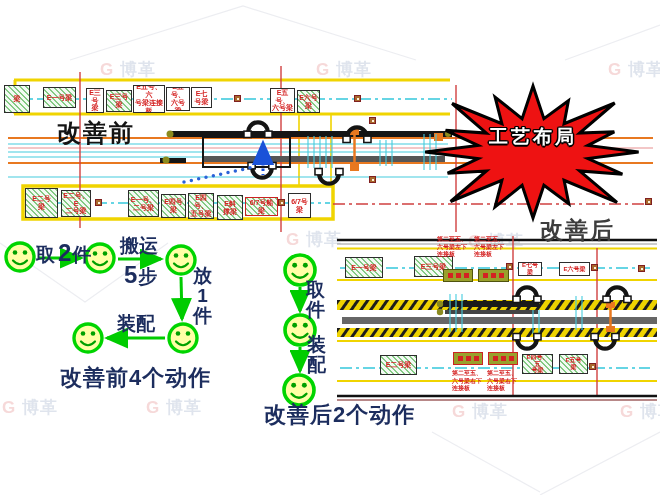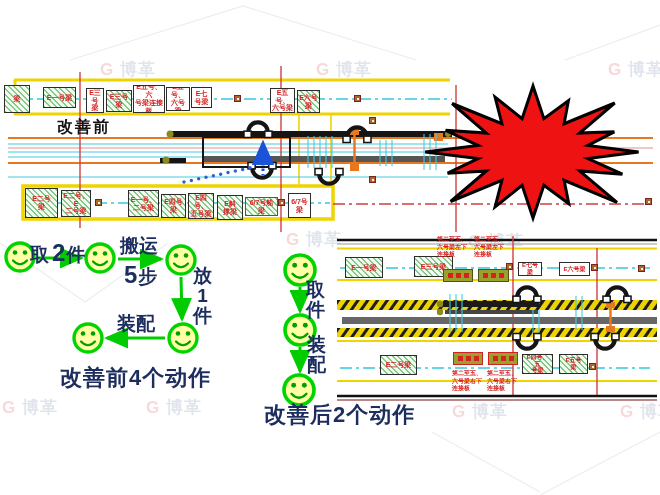--- a/index.html
+++ b/index.html
@@ -33,21 +33,21 @@
   .fs6{font-size:6px;}
   .plate-label{position:absolute;color:#d42020;font-size:6px;font-weight:700;line-height:1.25;
                white-space:pre-line;z-index:31;}
   .tick{position:absolute;width:7px;height:7px;background:#a8692d;border:1px solid #801f1f;
         box-sizing:border-box;z-index:32;}
   .tick::after{content:"";display:block;width:2px;height:2px;background:#fff0dc;margin:1.5px auto 0;}
   .wm{position:absolute;z-index:1;font-size:17px;font-weight:800;letter-spacing:1px;white-space:nowrap;}
   .wm .g{color:rgba(226,130,130,.30);}
   .wm .t{color:rgba(140,158,190,.28);margin-top:31px;}
   .title{position:absolute;font-weight:800;z-index:50;}
-  #t-before{left:57px;top:117px;font-size:16px;color:#141414;letter-spacing:2px;}
+  #t-before{left:57px;top:117px;font-size:24px;color:#141414;letter-spacing:2px;}
   #t-after{left:540px;top:215px;font-size:23px;color:#3d3d3d;letter-spacing:2px;}
   .flow-label{position:absolute;color:#1c2d5e;font-weight:800;font-size:19px;line-height:1.05;z-index:50;}
   .vstack{white-space:pre-line;text-align:center;}
   .qty{font-size:24px;margin:0 1px 0 3px;}
   .caption{position:absolute;color:#1c2d5e;font-weight:800;font-size:22px;letter-spacing:1px;z-index:50;margin-left:32px;}
   #sb-text{position:absolute;left:443px;top:126px;width:180px;text-align:center;z-index:41;
            color:#fff;font-weight:900;font-size:19px;letter-spacing:3px;line-height:1.15;
            text-shadow:-1.5px 0 #000,1.5px 0 #000,0 -1.5px #000,0 1.5px #000,
                        -1px -1px #000,1px 1px #000,-1px 1px #000,1px -1px #000;}
 </style>
@@ -204,27 +204,29 @@
       <use href="#smileyG" transform="translate(300,270) scale(1.07)"></use>
       <use href="#smileyG" transform="translate(300,330) scale(1.07)"></use>
       <use href="#smileyG" transform="translate(299,390) scale(1.07)"></use>
     </g>
   </svg>
 
   <svg id="sb" viewBox="0 0 660 495">
     <polygon id="sb-poly" stroke="#000" stroke-width="3" points="533.0,86.0 543.9,118.7 568.4,100.8 564.1,123.7 614.7,103.0 579.6,133.1 614.3,131.8 587.9,145.4 638.6,152.0 587.9,158.6 622.4,174.2 579.6,170.9 617.0,202.4 564.1,180.3 568.8,203.8 543.9,185.3 533.0,218.0 522.1,185.3 495.1,206.9 501.9,180.3 450.6,201.5 486.4,170.9 447.6,173.2 478.1,158.6 425.2,152.0 478.1,145.4 445.6,130.3 486.4,133.1 452.1,103.5 501.9,123.7 495.1,97.1 522.1,118.7" fill="#ee1212"></polygon>
   </svg>
   <div id="sb-text">
+    <div>工艺布局</div>
   </div>
 
   <div class="title" id="t-before">改善前</div>
+  <div class="title" id="t-after">改善后</div>
   <div class="caption" style="left:28px;top:363px">改善前4个动作</div>
   <div class="caption" style="left:232px;top:400px">改善后2个动作</div>
 
-  <div class="flow-label" style="left:30px;top:240px"><span>取</span><span class="qty">2</span><span>件</span></div>
+  <div class="flow-label" style="left:36px;top:240px"><span>取</span><span class="qty">2</span><span>件</span></div>
   <div class="flow-label" style="left:120px;top:236px">搬运</div>
   <div class="flow-label" style="left:124px;top:262px"><span class="qty" style="margin-left:0">5</span><span>步</span></div>
   <div class="flow-label vstack" style="left:193px;top:266px">放
 1
 件</div>
   <div class="flow-label" style="left:117px;top:314px">装配</div>
   <div class="flow-label vstack" style="left:306px;top:280px">取
 件</div>
   <div class="flow-label vstack" style="left:307px;top:335px">装
 配</div>

